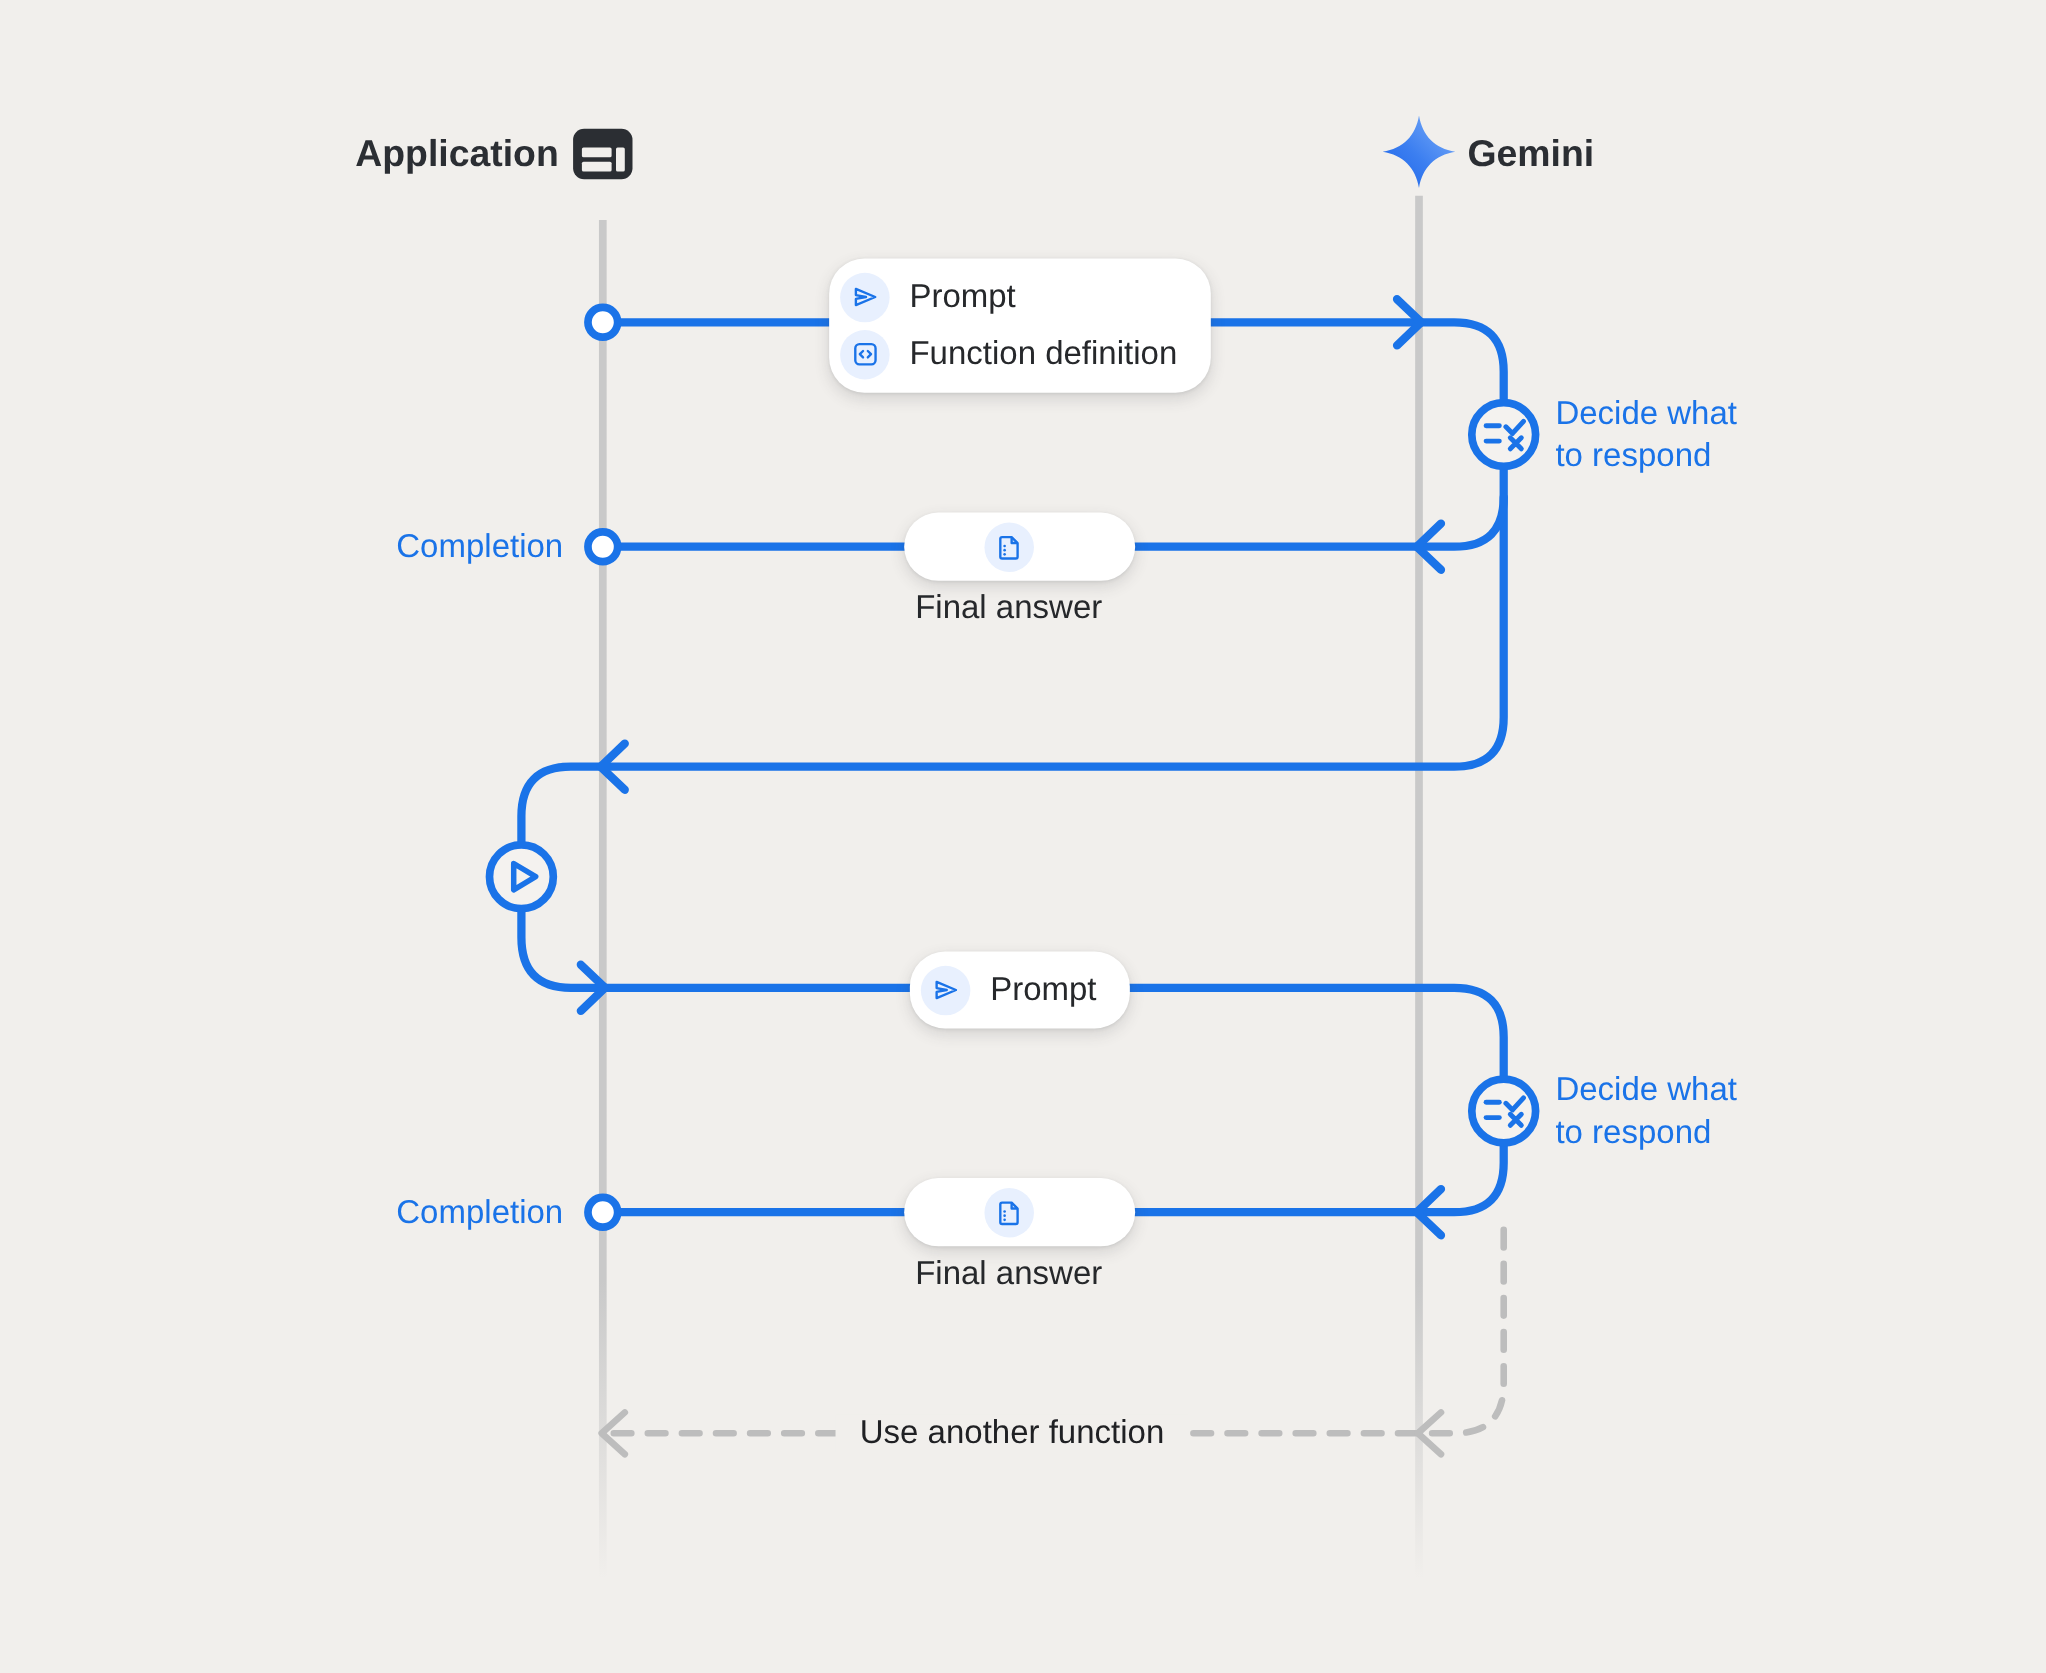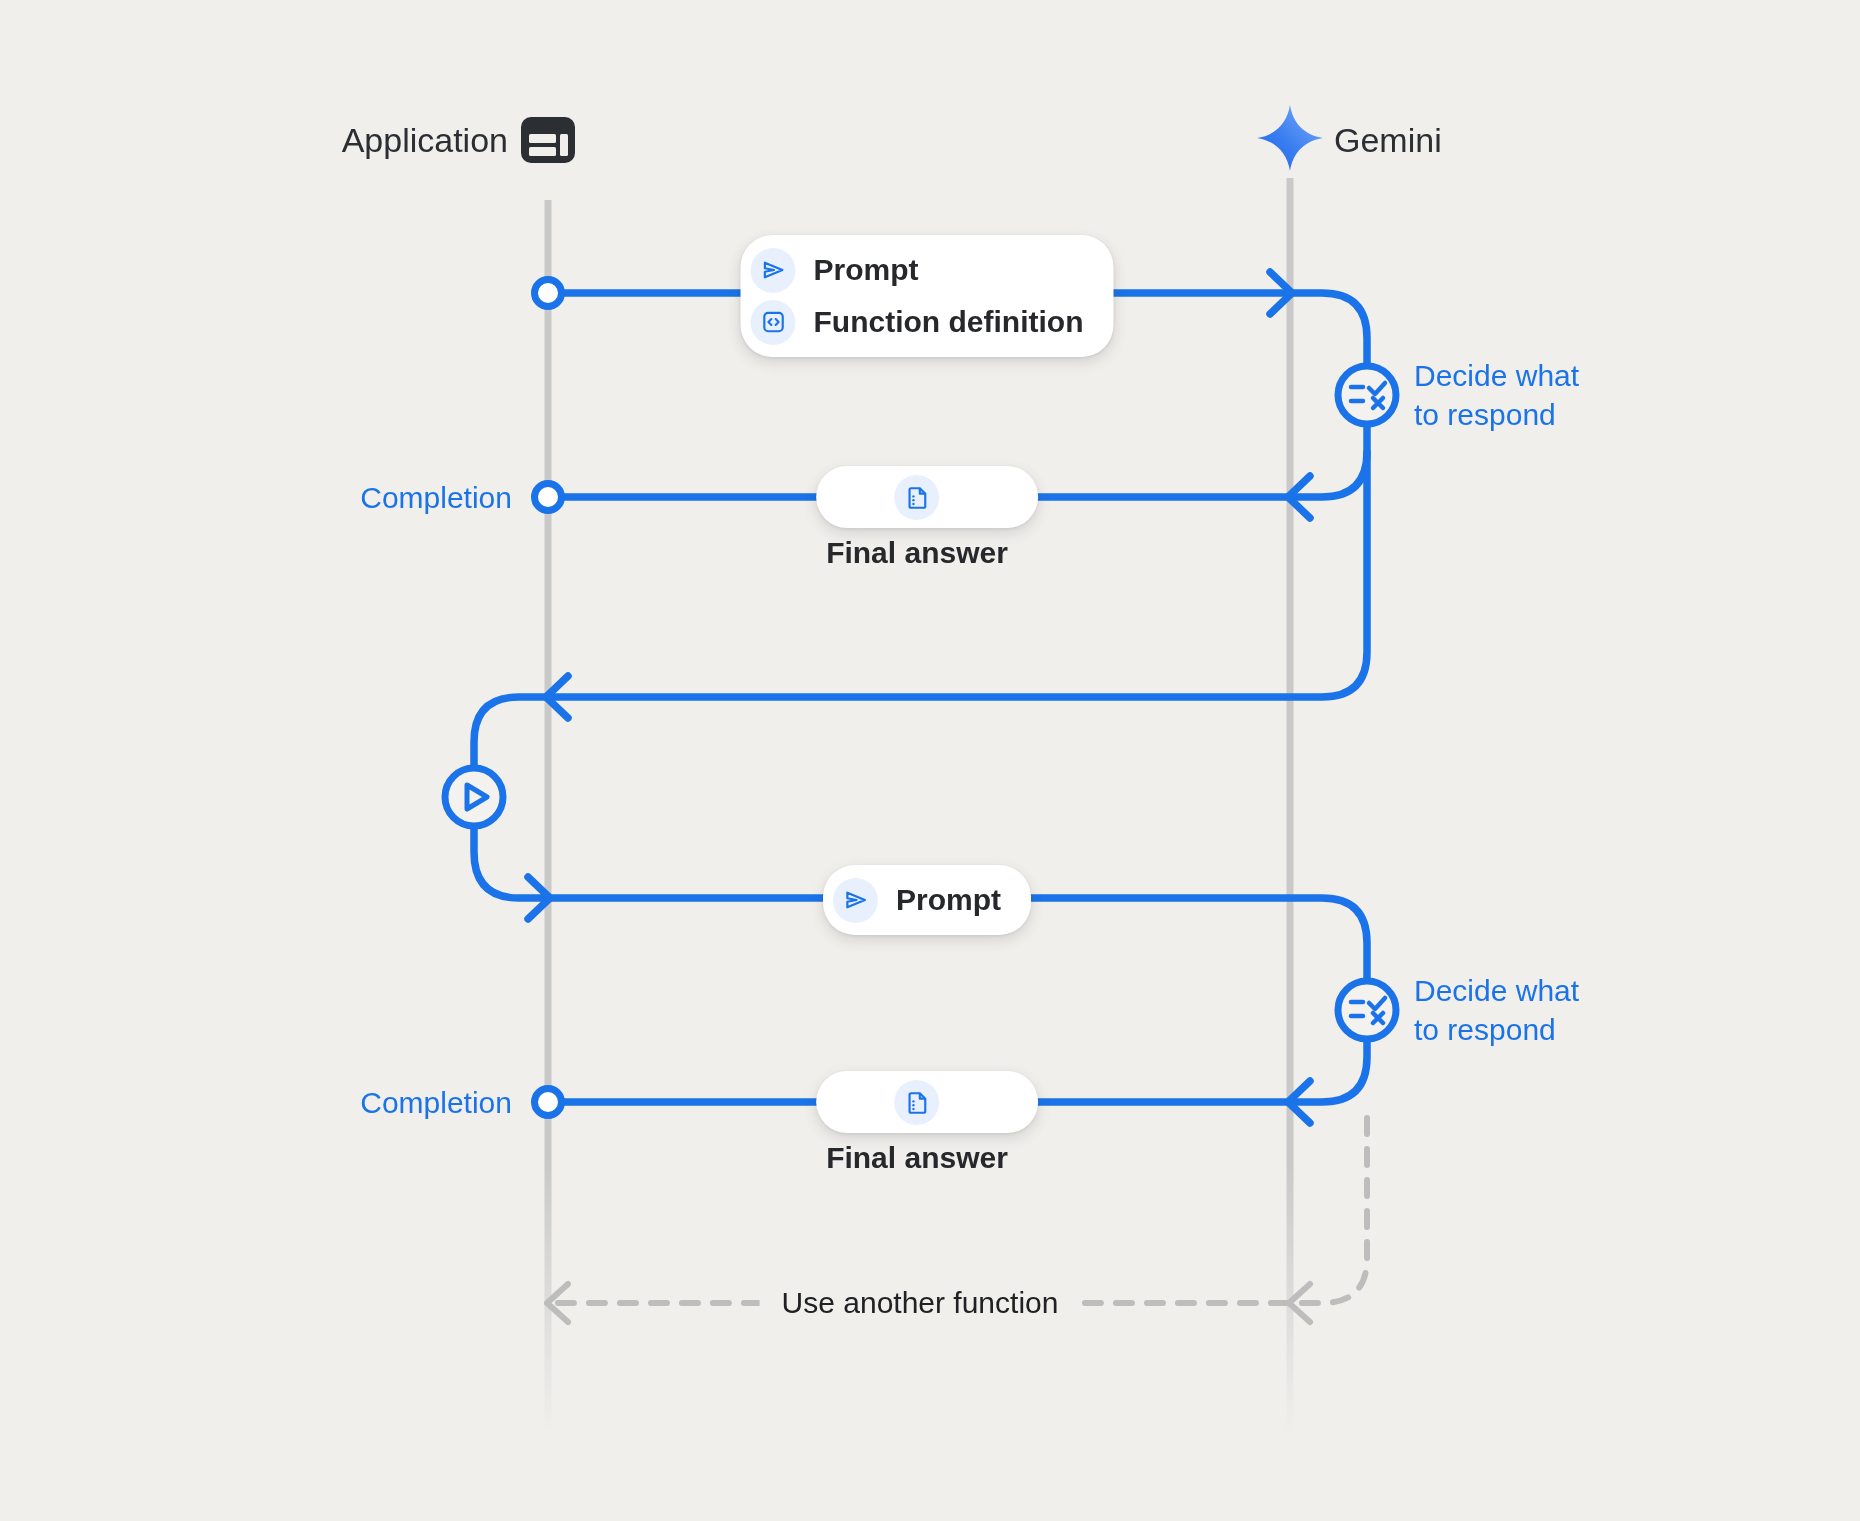--- a/index.html
+++ b/index.html
@@ -8,21 +8,21 @@
     background:#f1efec;
     font-family:"Liberation Sans","DejaVu Sans",sans-serif;
     position:relative;overflow:hidden;
     color:#26282b;
   }
   .stage{position:absolute;inset:0;}
   svg.wires{position:absolute;left:0;top:0;z-index:1;}
 
   
   .actor-label{
-    position:absolute;z-index:3;font-size:34px;font-weight:400;color:#2b2e33;
+    position:absolute;z-index:3;font-size:34px;font-weight:700;color:#2b2e33;
     transform:translateY(-50%);white-space:nowrap;
   }
   .actor-label.right-align{text-align:right;}
 
   
   .pill{
     position:absolute;z-index:4;
     background:#ffffff;border-radius:32px;
     box-shadow:0 5px 14px rgba(60,64,67,.16), 0 1px 3px rgba(60,64,67,.10);
     display:flex;flex-direction:column;justify-content:center;
@@ -31,21 +31,21 @@
   }
   .pill-row{display:flex;align-items:center;gap:18px;height:52px;}
   .pill.single .pill-row{height:44px;flex-direction:column;}
   .icon-chip{
     width:45px;height:45px;border-radius:50%;
     background:#e8f0fe;display:flex;align-items:center;justify-content:center;
     flex:0 0 45px;
   }
   .icon-chip svg{display:block;}
   .pill-label{
-    font-size:30px;font-weight:700;color:#26282b;white-space:pre;line-height:1;
+    font-size:30px;font-weight:400;color:#26282b;white-space:pre;line-height:1;
   }
 
   
   .blue-label{
     position:absolute;z-index:3;color:#1a73e8;font-size:30px;font-weight:500;
     line-height:39px;transform:translateY(-50%);white-space:nowrap;
   }
   .blue-label.right-align{text-align:right;}
 
   

